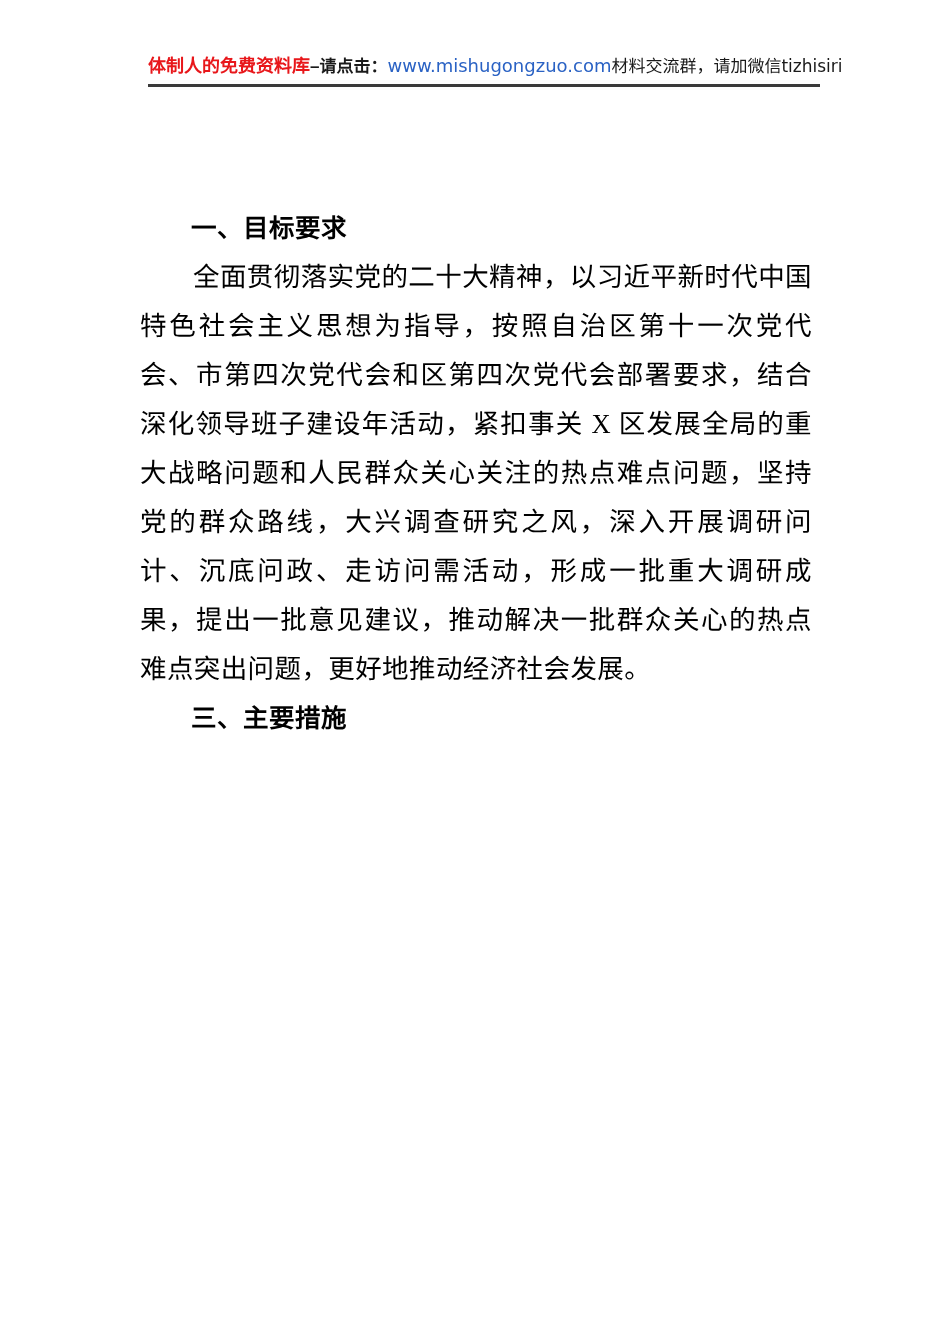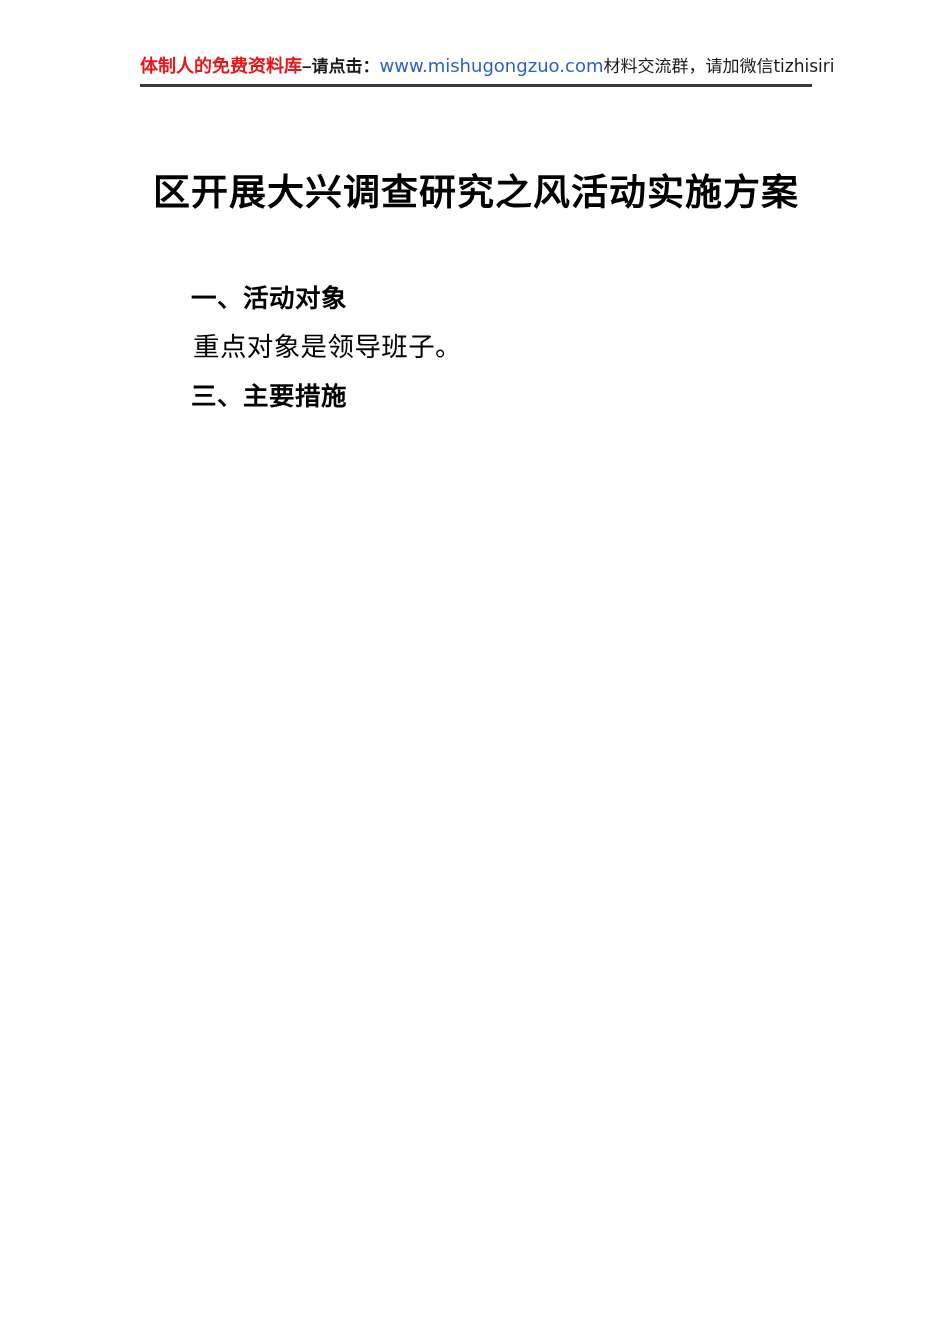--- a/index.html
+++ b/index.html
@@ -20,21 +20,21 @@
   .page {
     position: relative;
     width: 950px;
     height: 1344px;
     box-sizing: border-box;
   }
 
   
   .promo-header {
     position: absolute;
-    left: 140px;
+    left: 148px;
     top: 55px;
     width: 672px;
     border-bottom: 3px solid #3a3a3a;
     padding-bottom: 6px;
     text-align: center;
     white-space: nowrap;
     line-height: 1.25;
   }
   .promo-line {
     font-family: "Liberation Sans", "DejaVu Sans", sans-serif;
@@ -120,22 +120,21 @@
 
 <div class="page">
 
   <div class="promo-header">
     <div class="promo-line">
       <span class="promo-brand">体制人的免费资料库</span><span class="promo-mid">–请点击：</span><span class="promo-url">www.mishugongzuo.com</span><span class="promo-tail">材料交流群，请加微信</span><span class="promo-wechat">tizhisiri</span>
     </div>
   </div>
 
   <div class="doc">
-    <h1 class="doc-title">区开展大兴调查研究之风活动实施方案</h1>
     <div class="spacer-after-title"></div>
     <div id="blocks">
-        <p class="heading">一、活动对象</p>
-        <p class="para">重点对象是领导班子。</p>
+        <p class="heading">一、目标要求</p>
+        <p class="para">全面贯彻落实党的二十大精神，以习近平新时代中国特色社会主义思想为指导，按照自治区第十一次党代会、市第四次党代会和区第四次党代会部署要求，结合深化领导班子建设年活动，紧扣事关 X 区发展全局的重大战略问题和人民群众关心关注的热点难点问题，坚持党的群众路线，大兴调查研究之风，深入开展调研问计、沉底问政、走访问需活动，形成一批重大调研成果，提出一批意见建议，推动解决一批群众关心的热点难点突出问题，更好地推动经济社会发展。</p>
         <p class="heading">三、主要措施</p>
       </div>
   </div>
 
 </div>
 
 </body></html>

